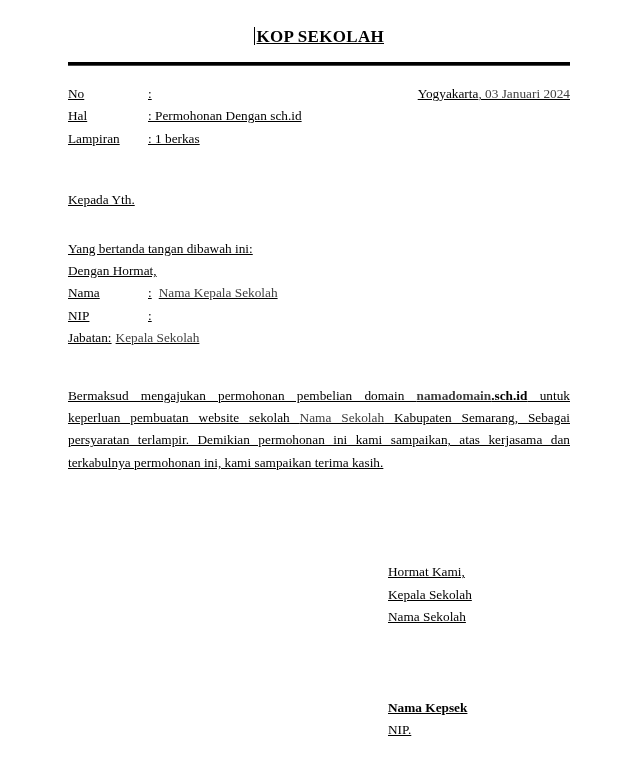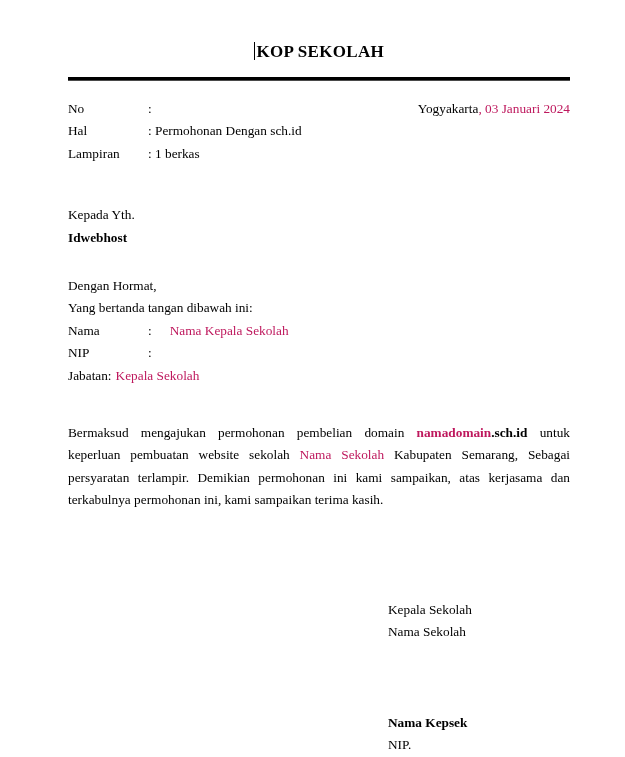--- a/index.html
+++ b/index.html
@@ -12,23 +12,24 @@
     height: 757px;
     font-family: "Liberation Serif", serif;
     color: #000000;
     overflow: hidden;
   }
   .document-page {
     box-sizing: border-box;
     width: 625px;
     height: 757px;
     background: #ffffff;
-    padding: 41px 55px 10px 68px;
+    padding: 26px 55px 10px 68px;
     overflow: hidden;
     position: relative;
+    text-decoration: underline;
   }
   .letterhead-title {
     text-align: center;
     font-weight: bold;
     font-size: 17px;
     line-height: 22px;
     letter-spacing: 0.3px;
     white-space: nowrap;
   }
   .caret {
@@ -46,25 +47,25 @@
     border-bottom: 1px solid #4a4a4a;
   }
   .text-block {
     font-size: 13.3px;
     line-height: 22.4px;
   }
   .meta-block   { margin-top: 17px; }
   .row          { display: flex; }
   .col-label    { flex: 0 0 80px; }
   .date-wrap    { margin-left: auto; white-space: nowrap; }
-  .red          { color: #be185d; }
+  .red          { color: #404040; }
   .bold         { font-weight: bold; }
   .recipient-block { margin-top: 39px; }
   .opening-block   { margin-top: 26px; }
-  .gap-after-colon { margin-left: 18px; }
+  .gap-after-colon { margin-left: 7px; }
   .small-gap       { margin-left: 4px; }
   .body-paragraph {
     margin-top: 35px;
     text-align: justify;
   }
   .signature-block {
     margin-top: 87px;
     margin-left: 320px;
   }
   .signature-name {
@@ -96,43 +97,43 @@
       <span>: Permohonan Dengan sch.id</span>
     </div>
     <div class="row">
       <span class="col-label">Lampiran</span>
       <span>: 1 berkas</span>
     </div>
   </div>
 
   <div class="text-block recipient-block">
     <div>Kepada Yth.</div>
-    <div class="bold">Idwebhost</div>
   </div>
 
   <div class="text-block opening-block">
+    <div>Yang bertanda tangan dibawah ini:</div>
     <div>Dengan Hormat,</div>
-    <div>Yang bertanda tangan dibawah ini:</div>
     <div class="row">
       <span class="col-label">Nama</span>
       <span>:</span>
       <span class="red gap-after-colon">Nama Kepala Sekolah</span>
     </div>
     <div class="row">
       <span class="col-label">NIP</span>
       <span>:</span>
     </div>
     <div class="row">
       <span>Jabatan:</span>
       <span class="red small-gap">Kepala Sekolah</span>
     </div>
   </div>
 
   <div class="text-block body-paragraph"><span>Bermaksud mengajukan permohonan pembelian domain </span><span class="red bold">namadomain</span><span class="bold">.sch.id</span><span> untuk keperluan pembuatan website sekolah </span><span class="red">Nama Sekolah</span><span> Kabupaten Semarang, Sebagai persyaratan terlampir. Demikian permohonan ini kami sampaikan, atas kerjasama dan terkabulnya permohonan ini, kami sampaikan terima kasih.</span></div>
 
   <div class="text-block signature-block">
+    <div>Hormat Kami,</div>
     <div>Kepala Sekolah</div>
     <div>Nama Sekolah</div>
     <div class="signature-name">Nama Kepsek</div>
     <div>NIP.</div>
   </div>
 
 </div>
 
 </body></html>

